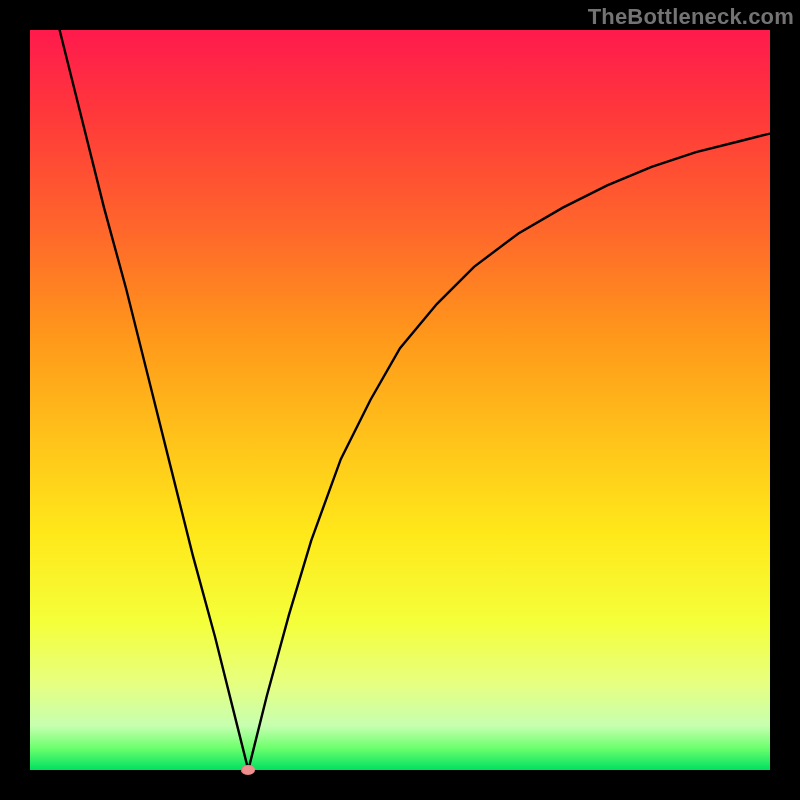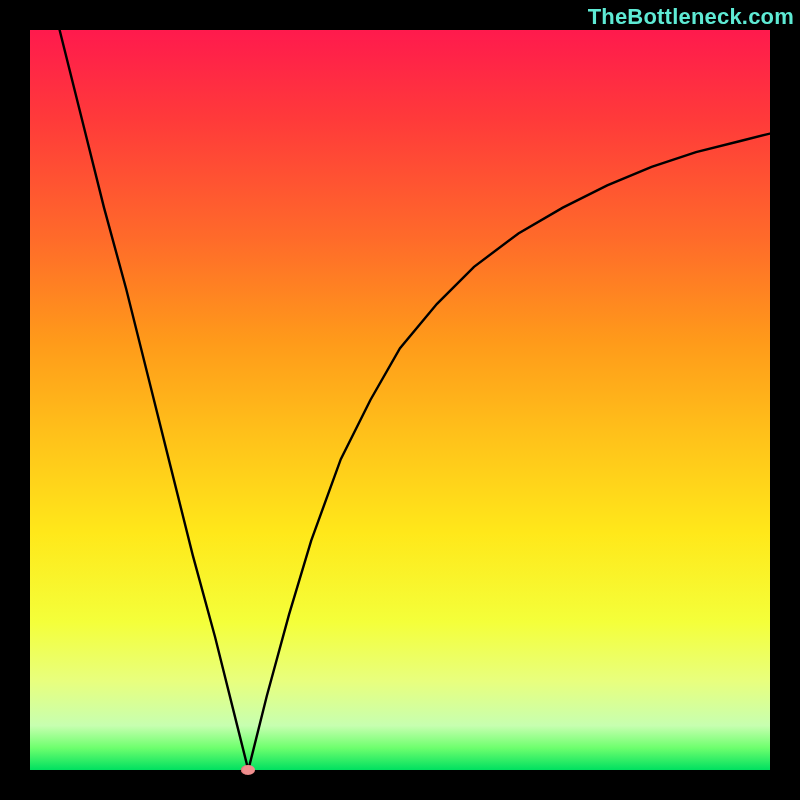--- a/index.html
+++ b/index.html
@@ -47,21 +47,21 @@
     pointer-events: none;
     box-shadow: 1px 0 0 #d87070 inset;
   }
   .watermark {
     position: absolute;
     top: 4px;
     right: 6px;
     font-family: Arial, Helvetica, sans-serif;
     font-size: 22px;
     font-weight: 600;
-    color: #5eead4;
+    color: #737373;
     letter-spacing: 0.2px;
     user-select: none;
   }
 </style>
 </head>
 <body>
 
 <div class="frame">
   <div class="plot-area">
     <svg class="curve" viewBox="0 0 740 740" preserveAspectRatio="none">

